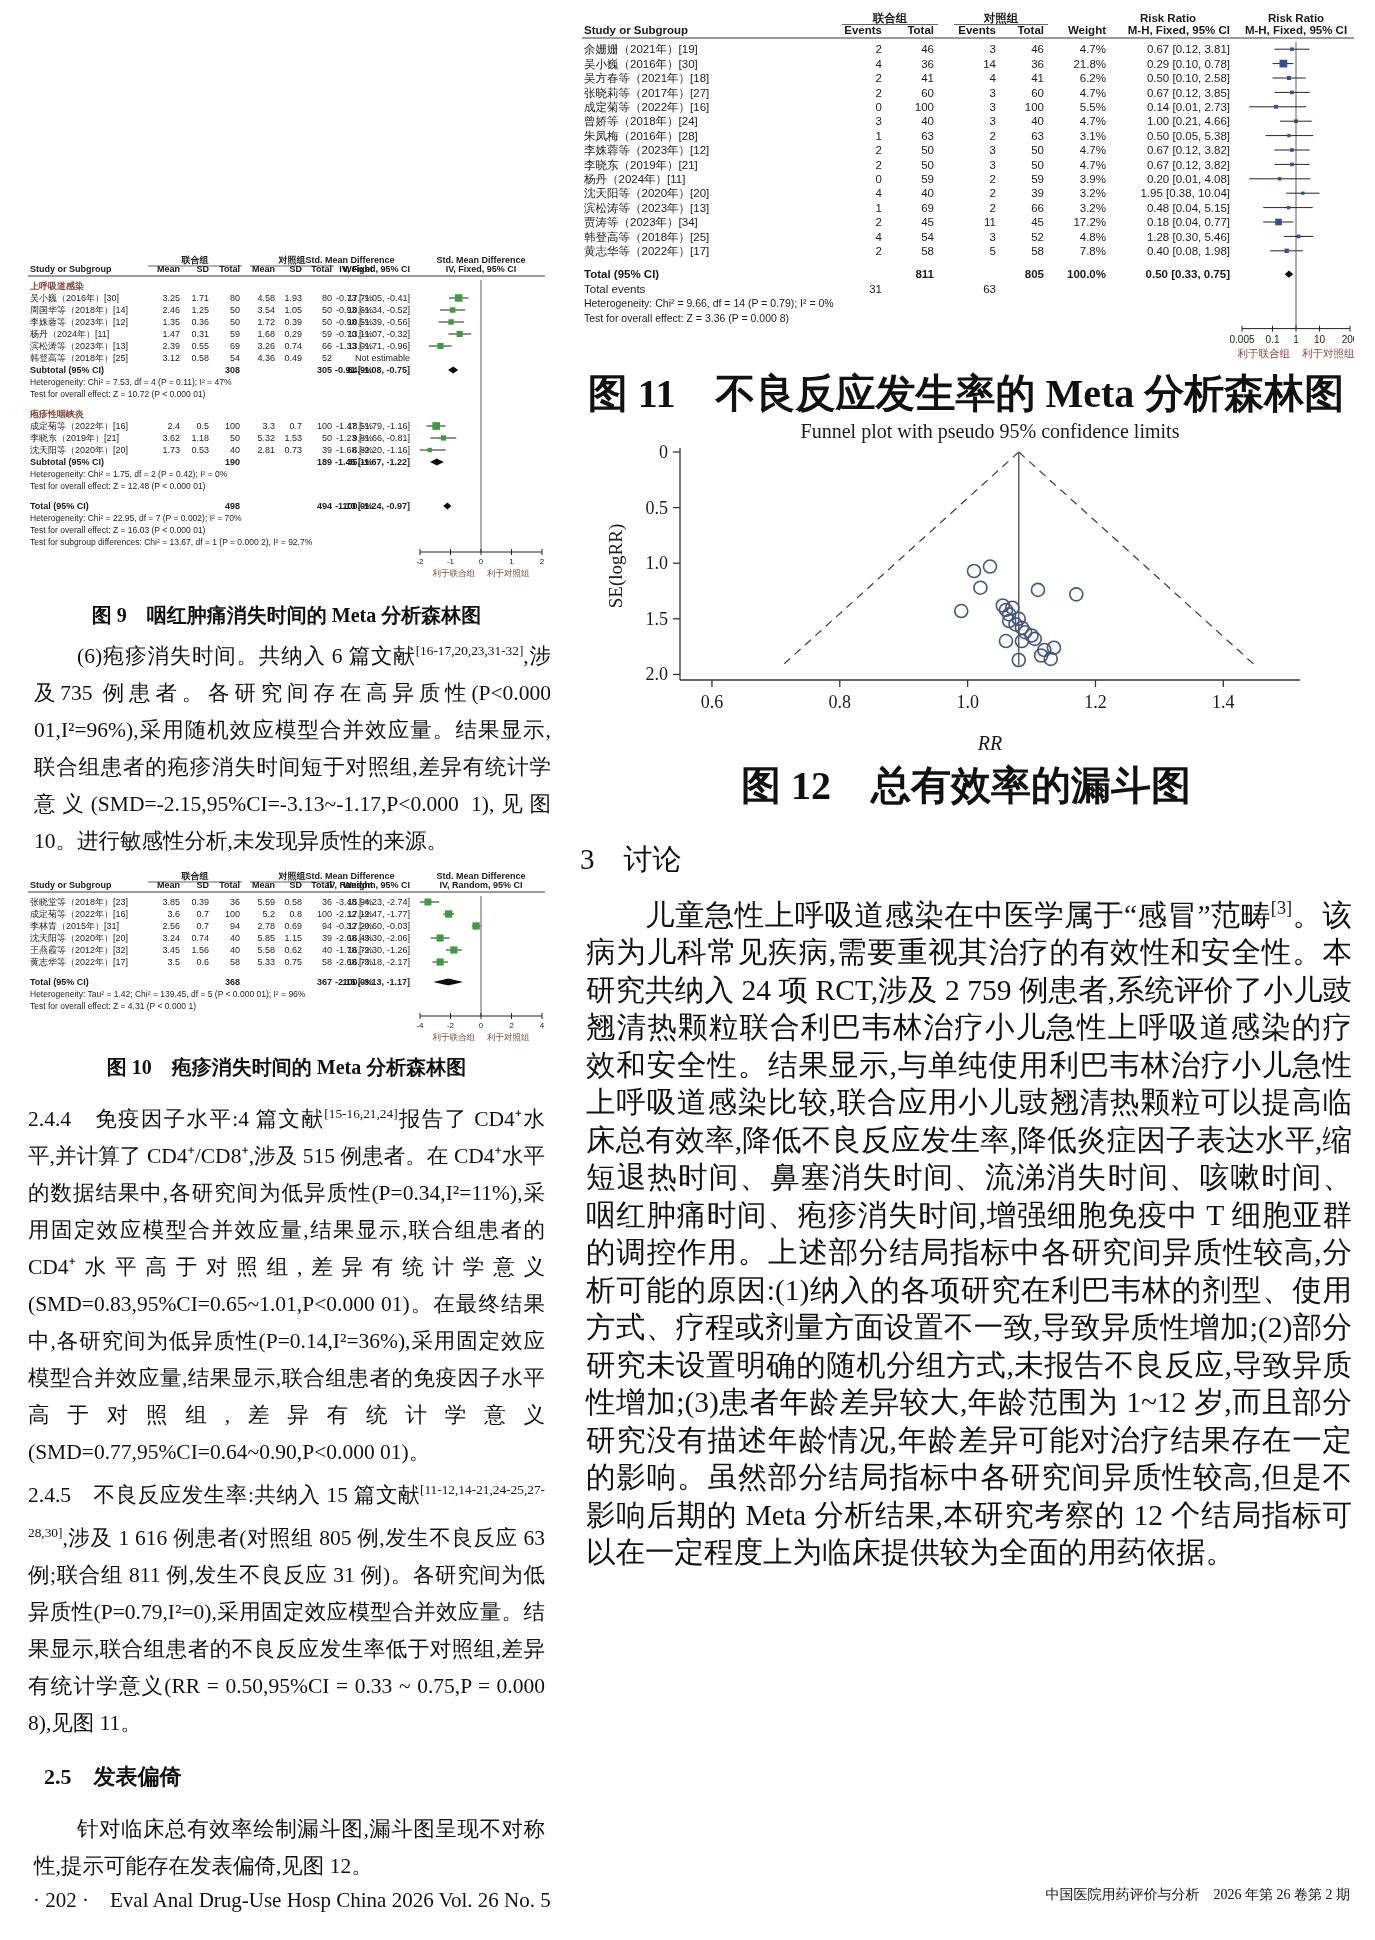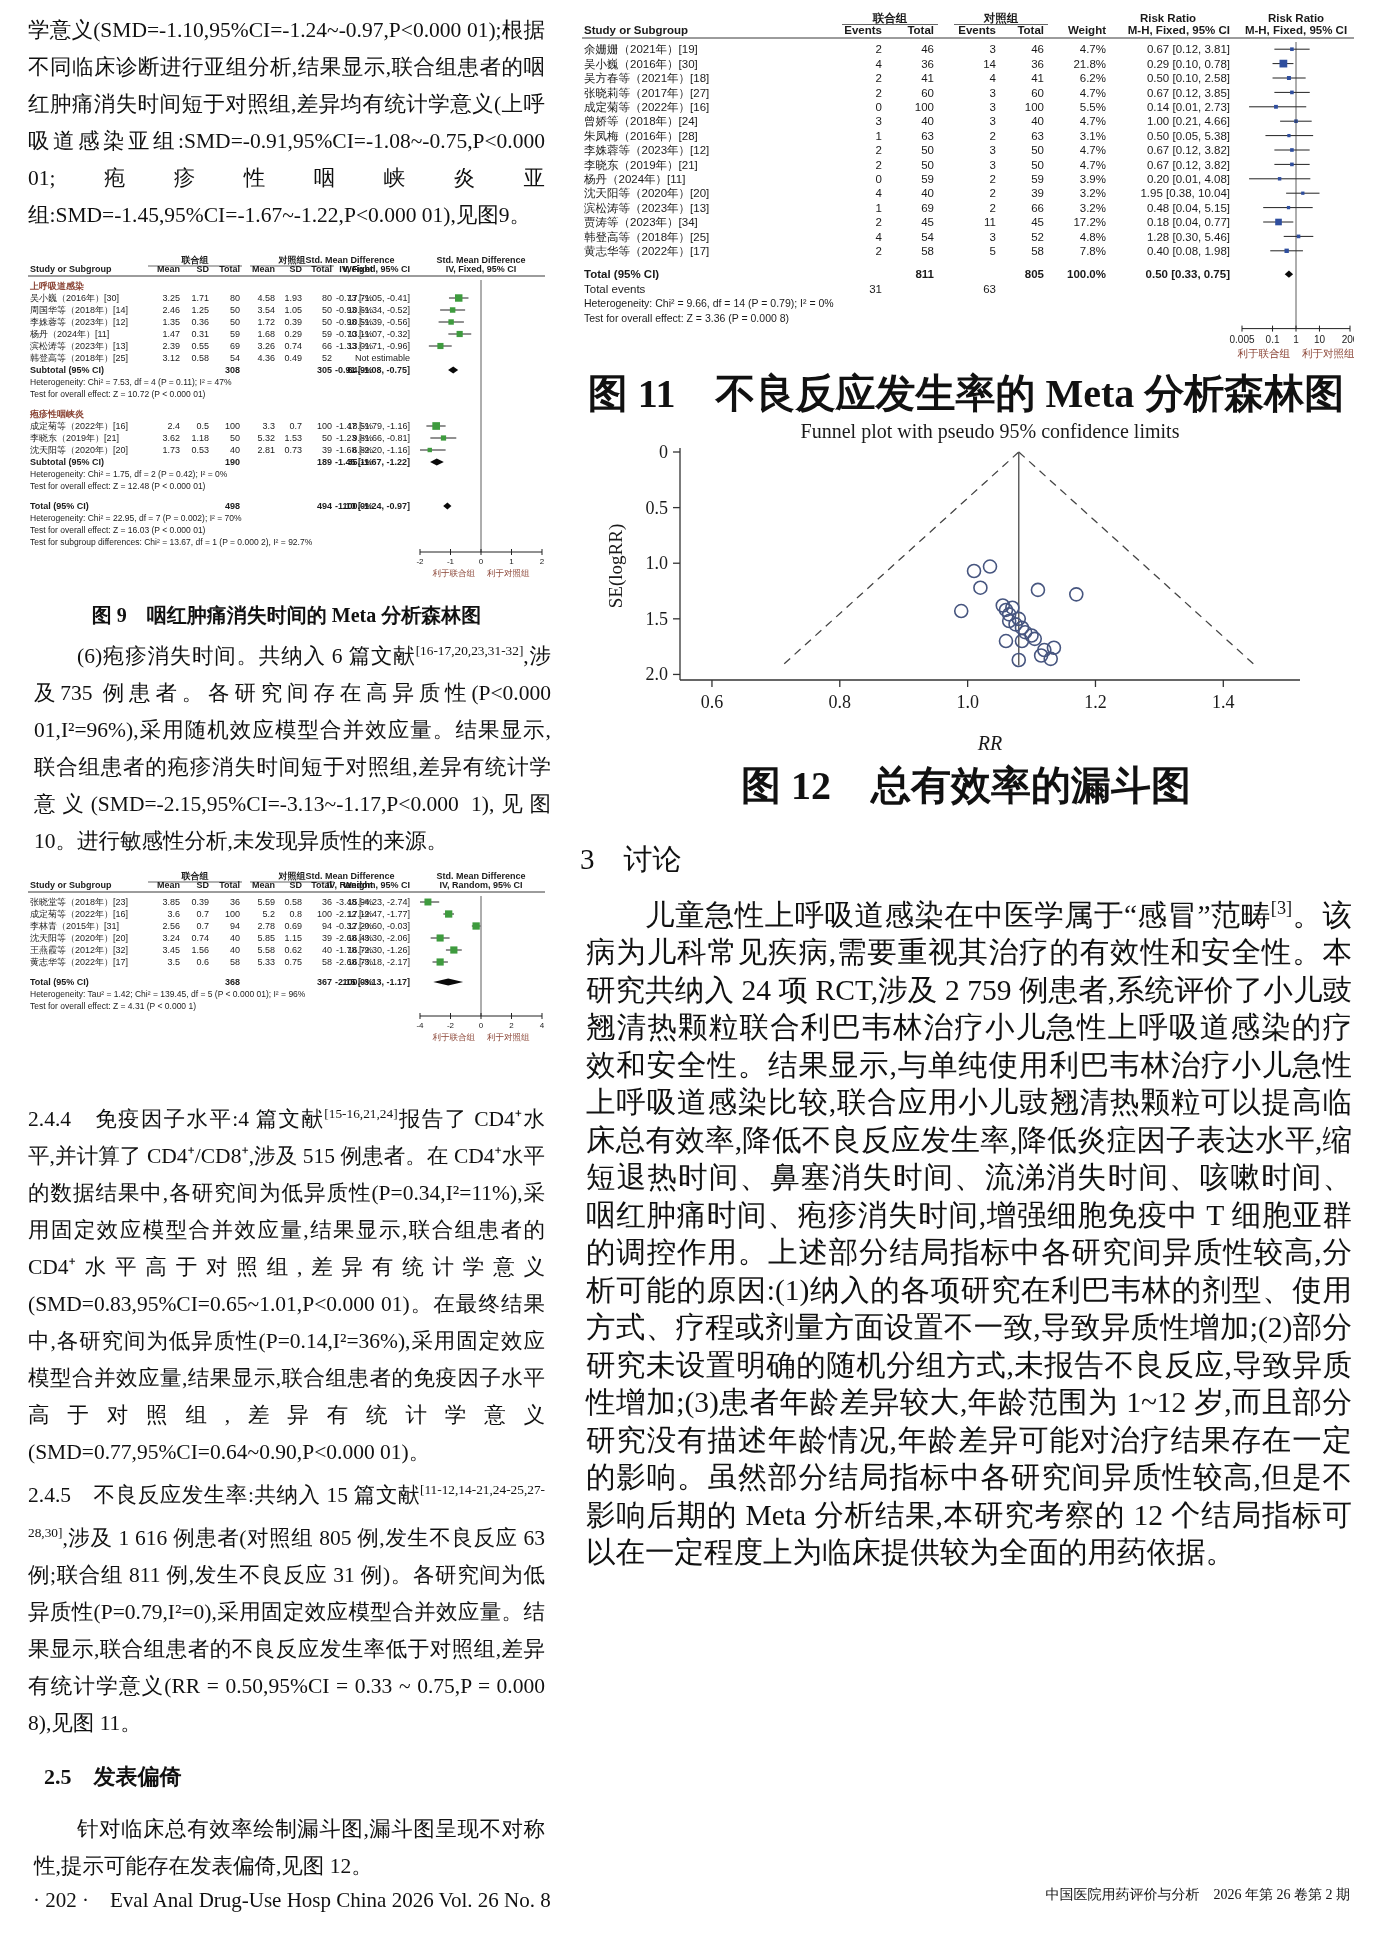--- a/index.html
+++ b/index.html
@@ -16,21 +16,20 @@
   .footer-l{position:absolute;left:33px;top:1886px;font-size:21px;}
   .footer-r{position:absolute;left:580px;top:1886px;width:770px;text-align:right;font-size:14px;}
   sup{font-size:0.62em;}
   .figure{position:absolute;}
 </style>
 </head>
 <body>
 
 <div class="page">
 
-  <p class="body-text cite abs" style="left:28px;top:12px;width:517px;">学意义(SMD=-1.10,95%CI=-1.24~-0.97,P&lt;0.000 01);根据不同临床诊断进行亚组分析,结果显示,联合组患者的咽红肿痛消失时间短于对照组,差异均有统计学意义(上呼吸道感染亚组:SMD=-0.91,95%CI=-1.08~-0.75,P&lt;0.000 01;疱疹性咽峡炎亚组:SMD=-1.45,95%CI=-1.67~-1.22,P&lt;0.000 01),见图9。</p>
 
   <div id="fig9" class="figure" style="left:28px;top:252px;"><svg width="517" height="330" viewBox="0 0 517 330" font-family="'Liberation Sans',sans-serif" fill="#1a1a1a">
         <text x="167" y="11" font-size="9" text-anchor="middle" font-weight="bold">联合组</text>
         <line x1="120" y1="14" x2="214" y2="14" stroke="#222" stroke-width="0.7"></line>
         <text x="264" y="11" font-size="9" text-anchor="middle" font-weight="bold">对照组</text>
         <line x1="222" y1="14" x2="306" y2="14" stroke="#222" stroke-width="0.7"></line>
         <text x="322" y="11" font-size="9" text-anchor="middle" font-weight="bold">Std. Mean Difference</text>
         <text x="453" y="11" font-size="9" text-anchor="middle" font-weight="bold">Std. Mean Difference</text>
         <text x="2" y="20" font-size="9" text-anchor="start" font-weight="bold">Study or Subgroup</text>
         <text x="152" y="20" font-size="9" text-anchor="end" font-weight="bold">Mean</text>
@@ -285,20 +284,21 @@
         <text x="422.5" y="160" font-size="8" text-anchor="middle">-2</text>
         <line x1="453" y1="145" x2="453" y2="151" stroke="#222" stroke-width="1"></line>
         <text x="453" y="160" font-size="8" text-anchor="middle">0</text>
         <line x1="483.5" y1="145" x2="483.5" y2="151" stroke="#222" stroke-width="1"></line>
         <text x="483.5" y="160" font-size="8" text-anchor="middle">2</text>
         <line x1="514" y1="145" x2="514" y2="151" stroke="#222" stroke-width="1"></line>
         <text x="514" y="160" font-size="8" text-anchor="middle">4</text>
         <text x="447" y="172" font-size="8.5" text-anchor="end" fill="#8a4435">利于联合组</text>
         <text x="459" y="172" font-size="8.5" text-anchor="start" fill="#8a4435">利于对照组</text>
       </svg></div>
+  <div class="cap-l" style="top:1054px;">图 10　疱疹消失时间的 Meta 分析森林图</div>
 
   <div class="abs" style="left:28px;top:1095px;width:517px;">
     <p class="body-text cite">2.4.4　免疫因子水平:4 篇文献<sup>[15-16,21,24]</sup>报告了 CD4⁺水平,并计算了 CD4⁺/CD8⁺,涉及 515 例患者。在 CD4⁺水平的数据结果中,各研究间为低异质性(P=0.34,I²=11%),采用固定效应模型合并效应量,结果显示,联合组患者的 CD4⁺水平高于对照组,差异有统计学意义(SMD=0.83,95%CI=0.65~1.01,P&lt;0.000 01)。在最终结果中,各研究间为低异质性(P=0.14,I²=36%),采用固定效应模型合并效应量,结果显示,联合组患者的免疫因子水平高于对照组,差异有统计学意义(SMD=0.77,95%CI=0.64~0.90,P&lt;0.000 01)。</p>
     <p class="body-text cite">2.4.5　不良反应发生率:共纳入 15 篇文献<sup>[11-12,14-21,24-25,27-28,30]</sup>,涉及 1 616 例患者(对照组 805 例,发生不良反应 63 例;联合组 811 例,发生不良反应 31 例)。各研究间为低异质性(P=0.79,I²=0),采用固定效应模型合并效应量。结果显示,联合组患者的不良反应发生率低于对照组,差异有统计学意义(RR = 0.50,95%CI = 0.33 ~ 0.75,P = 0.000 8),见图 11。</p>
     <h4 class="h-25">2.5　发表偏倚</h4>
     <p class="body-text indent">针对临床总有效率绘制漏斗图,漏斗图呈现不对称性,提示可能存在发表偏倚,见图 12。</p>
   </div>
 
   <div id="fig11" class="figure" style="left:582px;top:8px;"><svg width="772" height="355" viewBox="0 0 772 355" font-family="'Liberation Sans',sans-serif" fill="#1a1a1a">
         <text x="308" y="13.5" font-size="11.5" text-anchor="middle" font-weight="bold">联合组</text>
@@ -533,15 +533,15 @@
         <circle cx="437.93814432989694" cy="171.91219512195124" r="6.5" fill="none" stroke="#46557f" stroke-width="1.6"></circle>
         <circle cx="476.2886597938144" cy="176.3609756097561" r="6.5" fill="none" stroke="#46557f" stroke-width="1.6"></circle>
       </svg></div>
   <div class="cap-r" style="top:766px;">图 12　总有效率的漏斗图</div>
 
   <div class="abs" style="left:580px;top:832px;width:772px;">
     <h3 class="h-sec3">3　讨论</h3>
     <p class="body-text-r indent cite">儿童急性上呼吸道感染在中医学属于“感冒”范畴<sup>[3]</sup>。该病为儿科常见疾病,需要重视其治疗的有效性和安全性。本研究共纳入 24 项 RCT,涉及 2 759 例患者,系统评价了小儿豉翘清热颗粒联合利巴韦林治疗小儿急性上呼吸道感染的疗效和安全性。结果显示,与单纯使用利巴韦林治疗小儿急性上呼吸道感染比较,联合应用小儿豉翘清热颗粒可以提高临床总有效率,降低不良反应发生率,降低炎症因子表达水平,缩短退热时间、鼻塞消失时间、流涕消失时间、咳嗽时间、咽红肿痛时间、疱疹消失时间,增强细胞免疫中 T 细胞亚群的调控作用。上述部分结局指标中各研究间异质性较高,分析可能的原因:(1)纳入的各项研究在利巴韦林的剂型、使用方式、疗程或剂量方面设置不一致,导致异质性增加;(2)部分研究未设置明确的随机分组方式,未报告不良反应,导致异质性增加;(3)患者年龄差异较大,年龄范围为 1~12 岁,而且部分研究没有描述年龄情况,年龄差异可能对治疗结果存在一定的影响。虽然部分结局指标中各研究间异质性较高,但是不影响后期的 Meta 分析结果,本研究考察的 12 个结局指标可以在一定程度上为临床提供较为全面的用药依据。</p>
   </div>
 
-  <div class="footer-l">· 202 ·　Eval Anal Drug-Use Hosp China 2026 Vol. 26 No. 8</div>
+  <div class="footer-l">· 202 ·　Eval Anal Drug-Use Hosp China 2026 Vol. 26 No. 5</div>
   <div class="footer-r">中国医院用药评价与分析　2026 年第 26 卷第 2 期</div>
 </div>
 
 </body></html>

